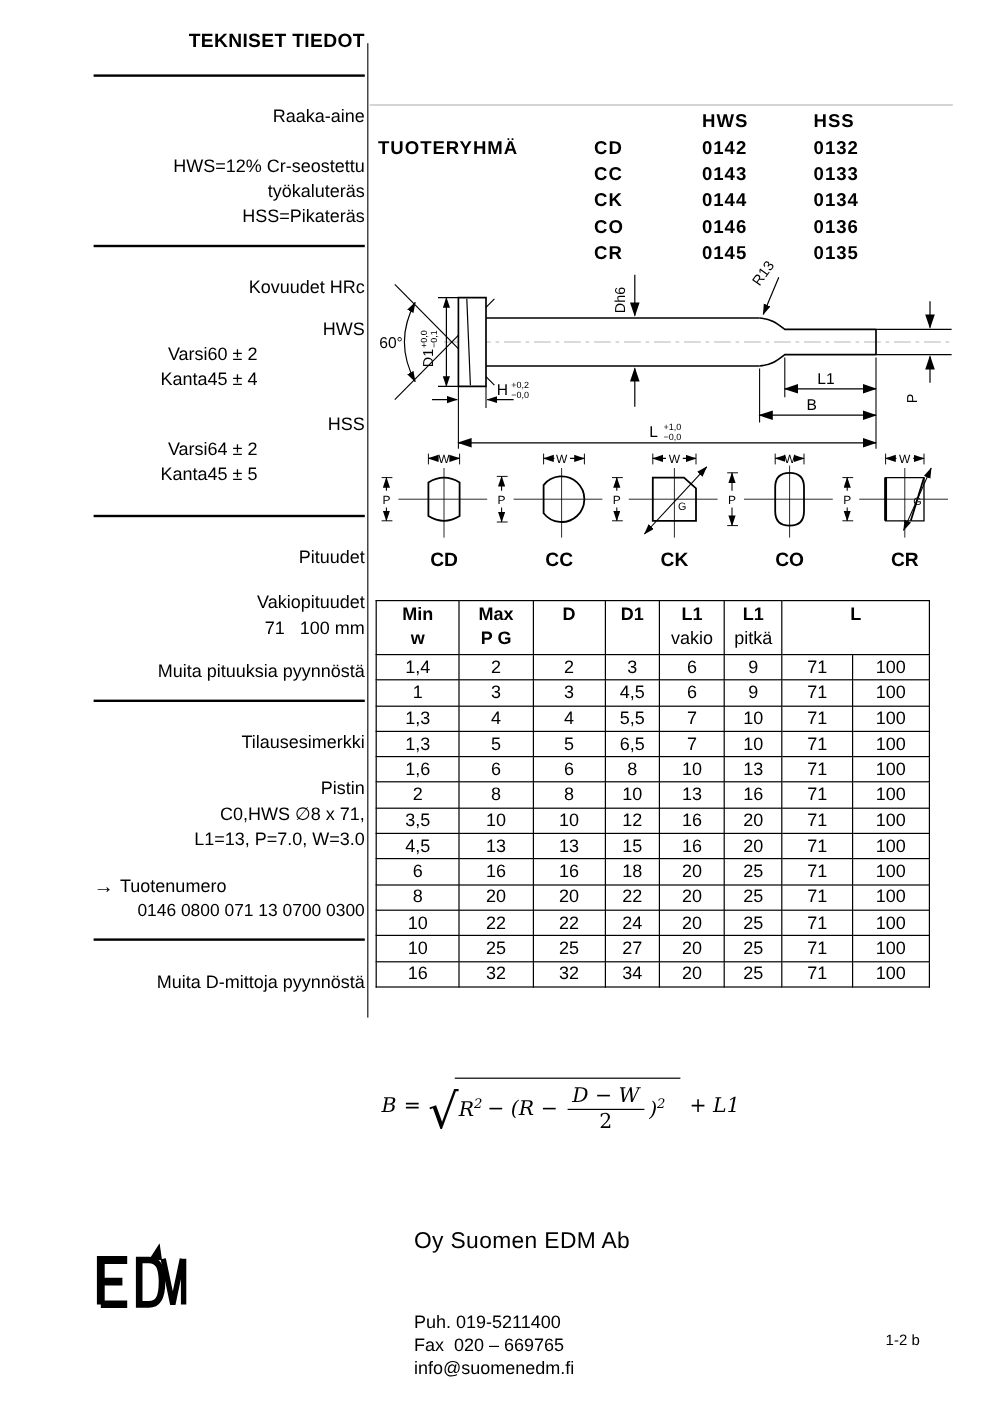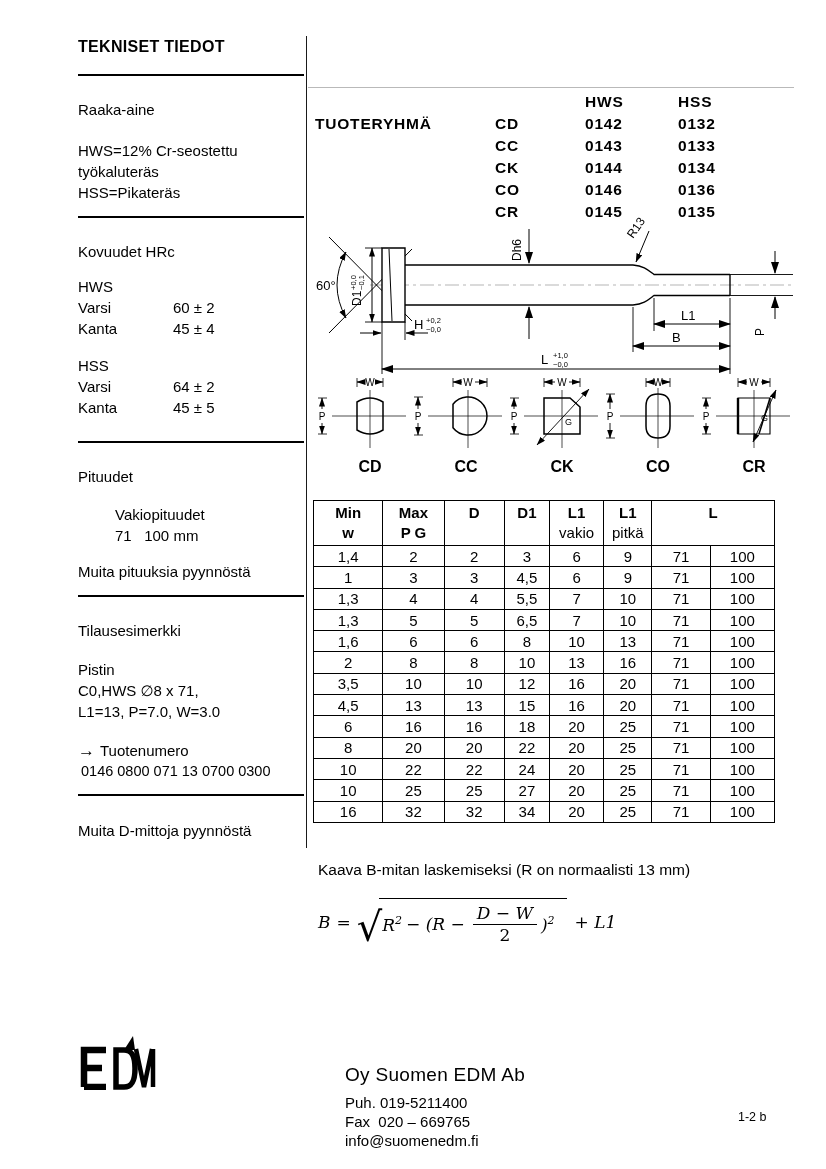--- a/index.html
+++ b/index.html
@@ -3,21 +3,21 @@
 <meta charset="utf-8">
 <style>
   * { margin:0; padding:0; box-sizing:border-box; }
   html,body { background:#ffffff; }
   .page {
     position:relative; width:826px; height:1169px; background:#fff;
     font-family:"Liberation Sans", sans-serif; color:#000; overflow:hidden;
   }
 
   
-  .sidebar { position:absolute; left:78px; top:36px; width:226px; font-size:15px; line-height:21px; }
+  .sidebar { position:absolute; left:78px; top:24px; width:226px; font-size:15px; line-height:21px;text-align:right; }
   .sb-title { font-weight:bold; font-size:16px; letter-spacing:.3px; }
   .sb-rule { border:none; border-top:2px solid #000; width:226px; }
   .r1 { margin-top:17px; }
   .sb-head { margin-top:23px; }
   .sb-lines { margin-top:20px; white-space:pre; }
   .r2 { margin-top:13px; }
   .hard-name { margin-top:14px; }
   .hrow { display:flex; }
   .hrow .hl { width:95px; }
   .hsep { margin-top:16px; }
@@ -66,21 +66,21 @@
   .f-radicand > span { margin-right:4px; }
   sup { font-size:11px; }
   .f-frac { display:inline-block; text-align:center; vertical-align:middle; margin:0 4px; }
   .f-num { display:block; border-bottom:1.4px solid #000; padding:0 4px 1px; }
   .f-den { display:block; font-style:normal; }
   .f-tail { margin-left:8px; }
 
   
   .logo-wrap { position:absolute; left:78px; top:1036px; }
   .addr { position:absolute; left:78px; top:1092px; font-size:15px; line-height:19px; }
-  .company { position:absolute; left:345px; top:1064px; font-size:19px; letter-spacing:.3px; }
+  .company { position:absolute; left:345px; top:1024px; font-size:19px; letter-spacing:.3px; }
   .contact { position:absolute; left:345px; top:1093px; font-size:15px; line-height:19px; }
   .contact div { white-space:pre; }
   .page-code { position:absolute; left:738px; top:1110px; font-size:12.5px; }
 </style>
 </head>
 <body>
 
 <div class="page">
 
   <svg width="0" height="0" style="position:absolute">
@@ -518,21 +518,20 @@
           <td>32</td>
           <td>34</td>
           <td>20</td>
           <td>25</td>
           <td>71</td>
           <td>100</td>
         </tr>
       </tbody>
   </table>
 
-  <div class="kaava-text">Kaava B-mitan laskemiseksi (R on normaalisti 13 mm)</div>
 
   <div class="formula">
     <span class="f-lhs">B</span>
     <span class="f-eq">=</span>
     <span class="f-rad">√</span>
     <span class="f-radicand">
       <span><span>R</span><sup>2</sup></span>
       <span>− (R −</span>
       <span class="f-frac">
         <span class="f-num">D − W</span>

